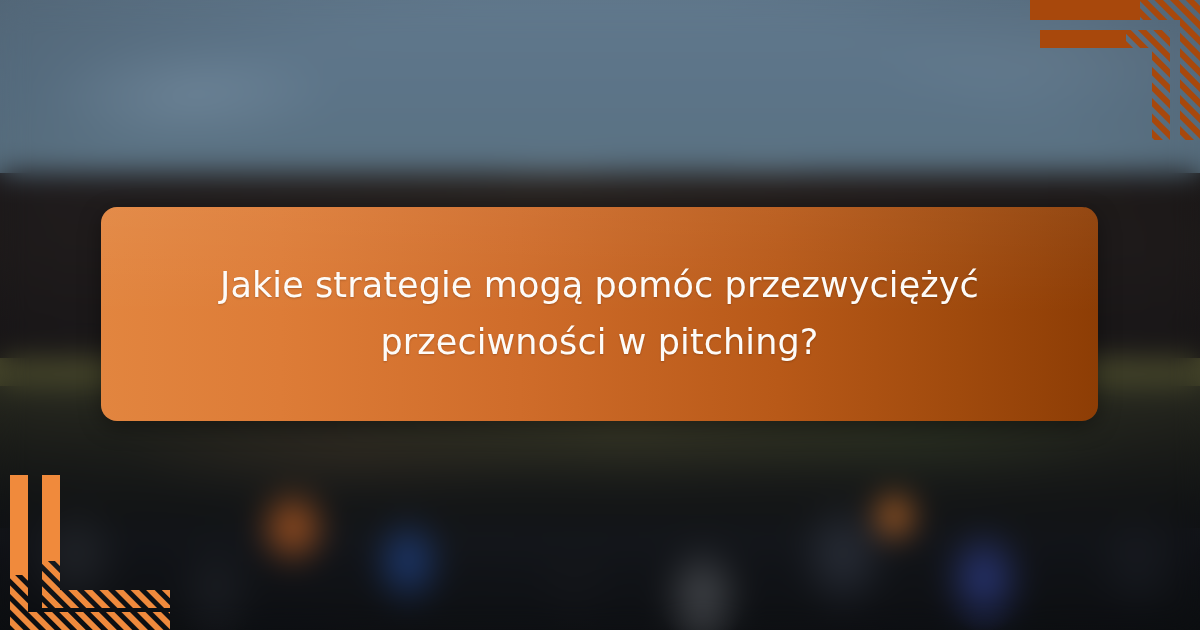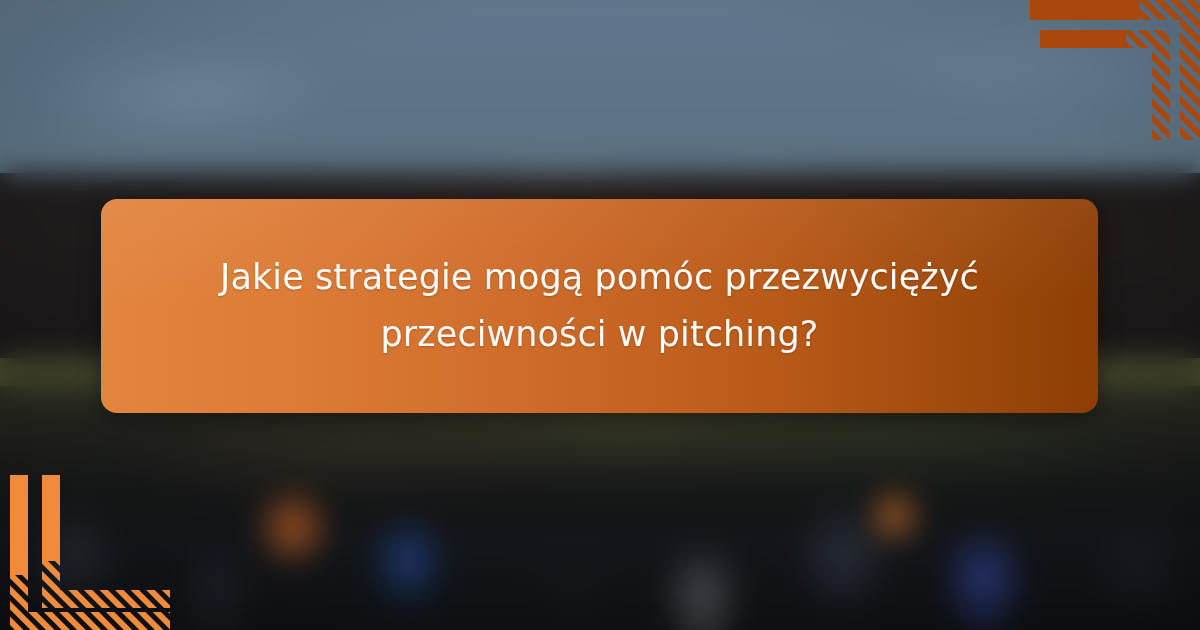--- a/index.html
+++ b/index.html
@@ -80,21 +80,21 @@
 
   
   .bracket { position:absolute; pointer-events:none; }
 
   .bracket-tr { top:0; right:0; width:170px; height:140px; }
   .bracket-bl { left:0; bottom:0; width:170px; height:155px; }
 
   
   .quote-card {
     position:absolute;
-    left:101px; top:199px;
+    left:101px; top:207px;
     width:997px; height:214px;
     border-radius:16px;
     background:linear-gradient(90deg,#e2853f 0%,#dd7c37 18%,#cf6c2a 42%,#b85918 68%,#a04a0d 86%,#8d3d05 100%);
     box-shadow:0 6px 22px rgba(0,0,0,.38);
     display:flex; align-items:center; justify-content:center;
     overflow:hidden;
   }
   .quote-card::after{
     content:"";
     position:absolute; left:0; right:0; top:0; height:50%;

